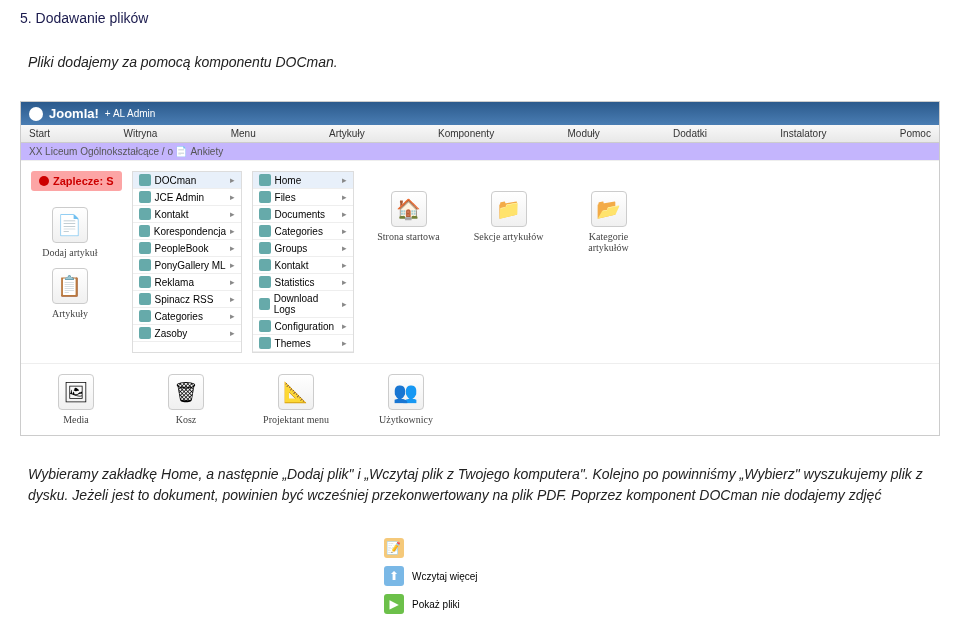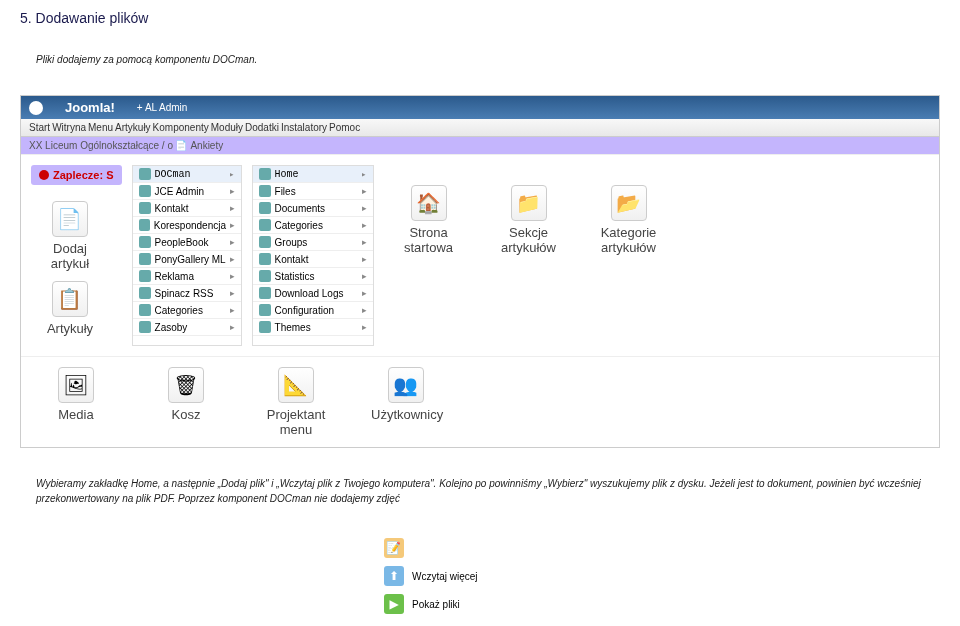--- a/index.html
+++ b/index.html
@@ -1,44 +1,44 @@
 <!DOCTYPE html>
 <html><head>
   <meta charset="utf-8">
   <style>
     * { box-sizing: border-box; margin: 0; padding: 0; }
     body { font-family: Arial, sans-serif; font-size: 12px; background: #fff; width: 960px; }
     
     .doc-section { padding: 10px 20px; }
     .doc-heading { font-size: 14px; font-weight: normal; color: #1a1a4d; margin-bottom: 26px; }
-    .doc-para { font-style: italic; font-size: 10px; color: #222; margin: 8px 16px; line-height: 1.5; }
+    .doc-para { font-style: italic; font-size: 14px; color: #222; margin: 8px 8px; line-height: 1.5; }
     
     .joomla-panel { border: 1px solid #ccc; margin: 10px 20px; background: #fff; font-size: 10px; }
-    .joomla-header { background: linear-gradient(#2b5a8c, #4a7db3); color: #fff; padding: 4px 8px; display: flex; align-items: center; gap: 22px; }
+    .joomla-header { background: linear-gradient(#2b5a8c, #4a7db3); color: #fff; padding: 4px 8px; display: flex; align-items: center; gap: 6px; }
     .joomla-logo { color: #fff; font-weight: bold; font-size: 13px; }
     .joomla-logo-icon { display: inline-block; width: 14px; height: 14px; background: #fff; border-radius: 50%; position: relative; vertical-align: middle; }
-    .joomla-menu { background: linear-gradient(#f8f8f8, #e8e8e8); border-bottom: 1px solid #ccc; padding: 3px 8px; display: flex; gap: 2px; font-size: 10px; color: #333; }
+    .joomla-menu { background: linear-gradient(#f8f8f8, #e8e8e8); border-bottom: 1px solid #ccc; padding: 3px 8px; display: flex; gap: 2px; font-size: 10px; color: #333; justify-content: space-between; }
     .joomla-menu span { cursor: pointer; }
     
     .breadcrumb-bar { background: #c4b5fd; padding: 3px 8px; border-bottom: 1px solid #eee; font-size: 10px; color: #555; }
     
     .admin-body { display: flex; gap: 10px; padding: 10px; background: #fff; }
-    .zaplecze-label { background: #c4b5fd; color: #c00; font-weight: bold; padding: 4px 8px; border-radius: 3px; font-size: 11px; display: flex; align-items: center; gap: 4px; }
+    .zaplecze-label { background: #fca5a5; color: #c00; font-weight: bold; padding: 4px 8px; border-radius: 3px; font-size: 11px; display: flex; align-items: center; gap: 4px; }
     .zaplecze-label::before { content: ""; display: inline-block; width: 10px; height: 10px; background: #c00; border-radius: 50%; }
     
     .menu-column { background: #fff; border: 1px solid #ddd; font-size: 10px; }
     .menu-column .menu-row { display: flex; align-items: center; gap: 4px; padding: 2px 6px; border-bottom: 1px solid #eee; }
     .menu-row .mini-icon { width: 12px; height: 12px; display: inline-block; background: #6aa; border-radius: 2px; }
     .menu-row .arrow { margin-left: auto; color: #888; font-size: 9px; }
-    .menu-row.highlighted { background: #e8f0fa; font-family: Liberation Mono, monospace; }
+    .menu-row.highlighted { background: #e8f0fa; }
     
     .big-icons { display: flex; gap: 30px; padding: 20px 10px; }
     .big-icon-item { text-align: center; width: 70px; }
     .big-icon { width: 36px; height: 36px; margin: 0 auto 4px; border: 1px solid #ccc; border-radius: 4px; display: flex; align-items: center; justify-content: center; font-size: 20px; background: linear-gradient(#fff, #f0f0f0); }
-    .big-icon-label { font-size: 13px; color: #444; }
+    .big-icon-label { font-size: 10px; color: #444; font-family: Liberation Serif, serif; }
     
     .bottom-icons { display: flex; gap: 40px; padding: 10px 20px; border-top: 1px solid #eee; }
     
     .action-list { margin: 10px auto; width: 200px; }
     .action-row { display: flex; align-items: center; gap: 8px; padding: 4px; font-size: 10px; }
     .action-icon { width: 20px; height: 20px; border-radius: 3px; display: flex; align-items: center; justify-content: center; font-size: 12px; color: #fff; }
     .action-icon.doc { background: #f5c97a; }
     .action-icon.upload { background: #7ab8e6; }
     .action-icon.play { background: #6cc04a; }
   </style>
@@ -131,21 +131,21 @@
           <span class="mini-icon"></span>
           <span>Categories</span>
           <span class="arrow">▸</span>
         </div>
         <div class="menu-row">
           <span class="mini-icon"></span>
           <span>Zasoby</span>
           <span class="arrow">▸</span>
         </div>
       </div>
-    <div class="menu-column" id="menu-col2" style="width:122px;">
+    <div class="menu-column" id="menu-col2" style="width:102px;">
         <div class="menu-row highlighted">
           <span class="mini-icon"></span>
           <span>Home</span>
           <span class="arrow">▸</span>
         </div>
         <div class="menu-row">
           <span class="mini-icon"></span>
           <span>Files</span>
           <span class="arrow">▸</span>
         </div>

